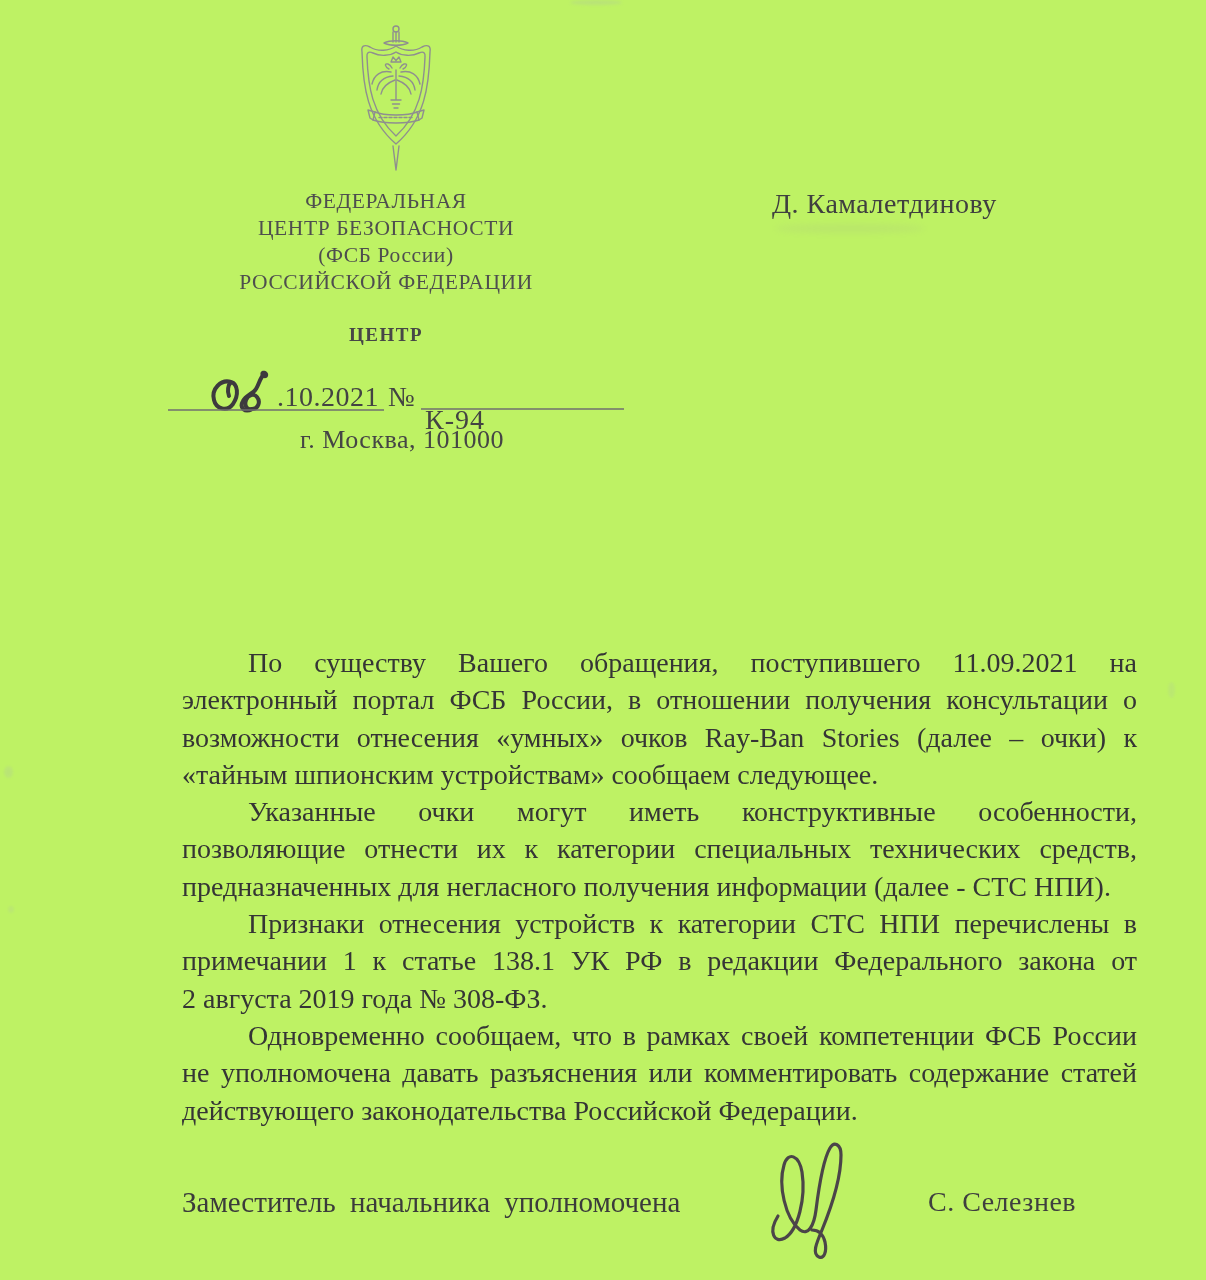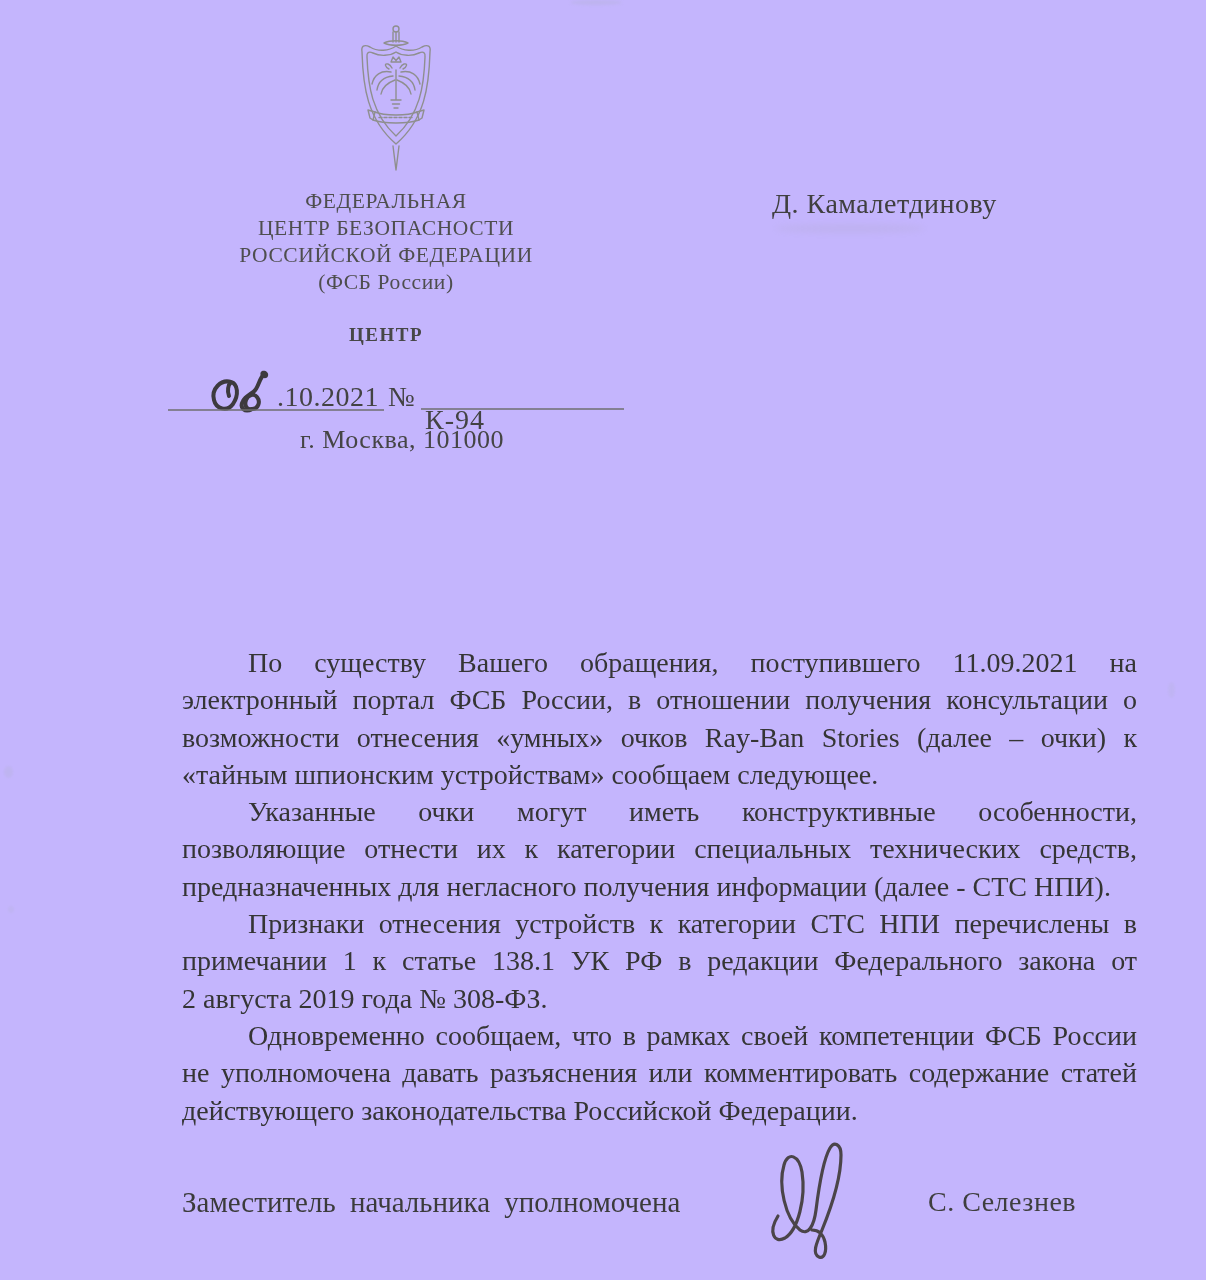--- a/index.html
+++ b/index.html
@@ -1,20 +1,20 @@
 <!DOCTYPE html>
 <html lang="ru"><head>
 <meta charset="utf-8">
 <style>
   html, body { margin: 0; padding: 0; background: #ffffff; }
   .page {
     position: relative;
     width: 1206px;
     height: 1280px;
-    background: #c4b5fd;
+    background: #bef264;
     overflow: hidden;
     font-family: "Liberation Serif", "DejaVu Serif", serif;
     color: #383838;
   }
   
   .emblem {
     position: absolute;
     left: 350px; top: 24px;
     width: 92px; height: 150px;
   }
@@ -150,22 +150,22 @@
 
       <path class="stroke" d="M25,88 C34,92 58,92 67,88 L69,96 C58,100 34,100 23,96 Z"></path>
       <path class="stroke" d="M25,88 L18,86 L20,94 L23,96 M67,88 L74,86 L72,94 L69,96"></path>
       <path class="stroke" d="M29,93.5 L63,93.5" stroke-dasharray="3,2"></path>
     </svg>
   </div>
 
   <div class="letterhead">
     <div>ФЕДЕРАЛЬНАЯ</div>
     <div>ЦЕНТР БЕЗОПАСНОСТИ</div>
+    <div>(ФСБ России)</div>
     <div>РОССИЙСКОЙ ФЕДЕРАЦИИ</div>
-    <div>(ФСБ России)</div>
   </div>
 
   <div class="unit-name">ЦЕНТР</div>
 
   <div class="handwritten-date" title="08">
     <svg viewBox="0 0 70 52" width="70" height="52">
 
       <path class="ink" stroke-width="4" d="M25,13 C15,10 5,20 8,31 C10,40 21,43 27,35 C33,26 32,15 25,13 C22,16 21,22 23,27"></path>
 
       <path class="ink" stroke-width="4" d="M46,40 C39,44 33,39 37,32 C40,26 47,25 50,20 C53,15 54,9 58,5"></path>

